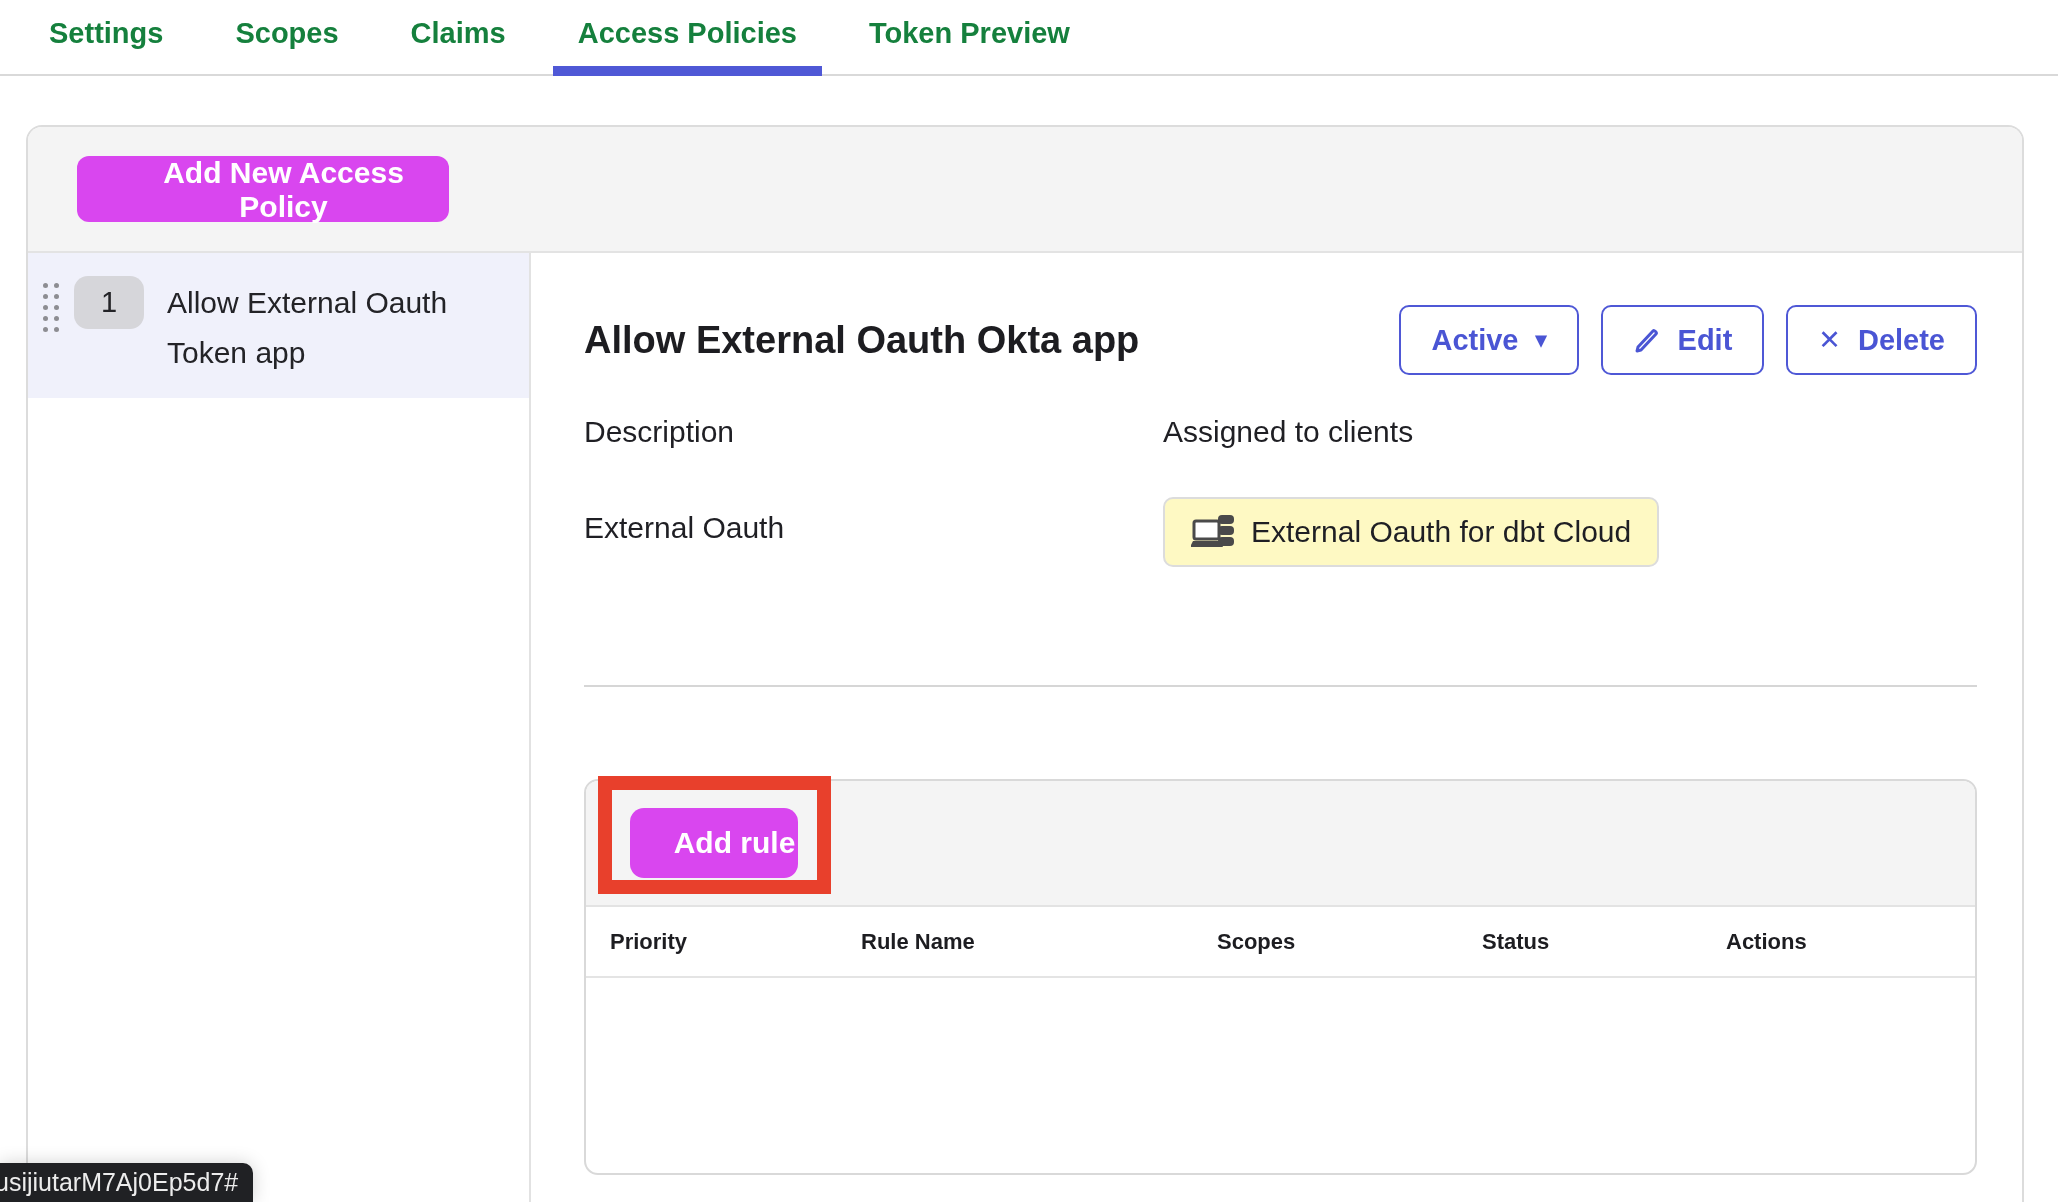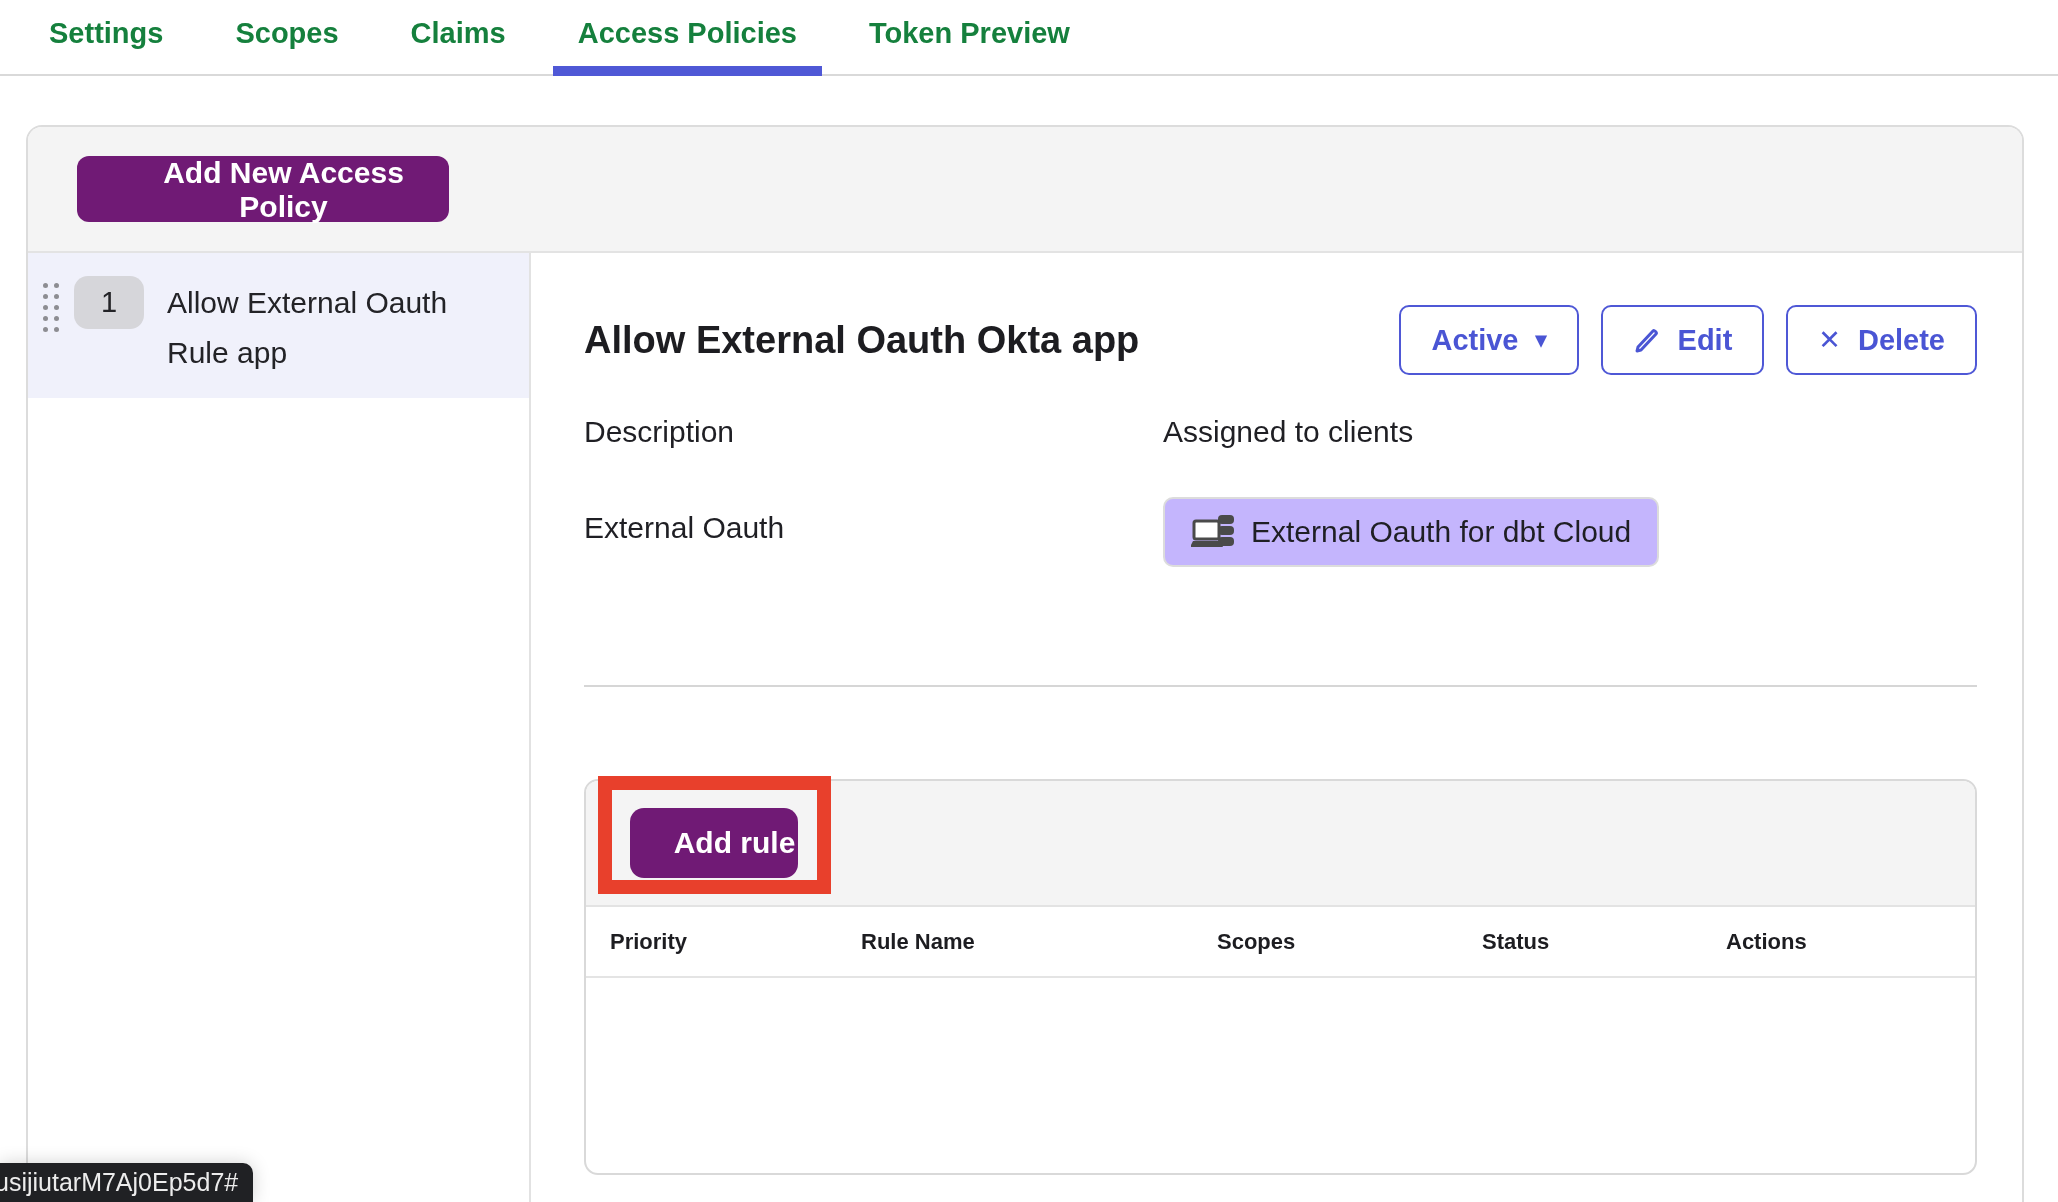--- a/index.html
+++ b/index.html
@@ -13,21 +13,21 @@
     font-size: 29px; font-weight: 700; color: #15803d; cursor: pointer;
     border-bottom: 10px solid transparent; margin-bottom: -2px; }
   .tab.active { border-bottom-color: #4f58d6; }
 
   
   .card { position: absolute; left: 26px; top: 125px; width: 1998px; height: 1077px;
     border: 2px solid #dcdcdc; border-bottom: none; border-radius: 16px 16px 0 0;
     background: #fff; overflow: visible; }
   .card-header { height: 126px; background: #f4f4f4; border-bottom: 2px solid #e3e3e3;
     border-radius: 14px 14px 0 0; display: flex; align-items: center; padding-left: 49px; }
-  .btn-primary { background: #701a75; color: #fff; font-weight: 700; font-size: 30px;
+  .btn-primary { background: #d946ef; color: #fff; font-weight: 700; font-size: 30px;
     border: none; border-radius: 12px; cursor: pointer; padding-left: 41px; }
   .add-policy-btn { width: 372px; height: 66px; }
 
   .card-body { display: flex; height: 949px; }
 
   
   .policy-list { width: 503px; border-right: 2px solid #e2e2e2; background: #fff; flex: none; }
   .policy-item { display: flex; align-items: flex-start; background: #f0f1fb;
     height: 145px; padding: 23px 0 0 15px; cursor: pointer; }
   .drag-handle { display: grid; grid-template-columns: 5px 5px; grid-auto-rows: 5px;
@@ -44,21 +44,21 @@
   .detail-title { font-size: 38px; font-weight: 700; line-height: 70px; color: #1d1d21; }
   .actions { display: flex; gap: 22px; }
   .btn-outline { height: 70px; background: #fff; border: 2px solid #4f58d6; border-radius: 10px;
     color: #4a55d4; font-size: 29px; font-weight: 700; display: flex; align-items: center;
     justify-content: center; gap: 17px; cursor: pointer; padding: 0 30px; }
   .caret { font-size: 22px; }
   .x-glyph { font-size: 27px; font-weight: 400; }
 
   .fields { margin-top: 40px; display: grid; grid-template-columns: 579px 1fr; row-gap: 62px;
     font-size: 30px; color: #1f1f24; align-items: start; }
-  .chip { display: inline-flex; align-items: center; gap: 14px; background: #c4b5fd;
+  .chip { display: inline-flex; align-items: center; gap: 14px; background: #fef9c3;
     border: 2px solid #dcdcdc; border-radius: 10px; height: 70px; padding: 0 26px;
     margin-top: -14px; font-size: 30px; color: #1f1f24; cursor: pointer; }
 
   .section-divider { margin-top: 118px; border: none; border-top: 2px solid #d6d6d6; }
 
   
   .rules-panel { margin-top: 92px; width: 1393px; height: 396px;
     border: 2px solid #d9d9d9; border-radius: 14px; background: #fff; position: relative; }
   .rules-header { height: 126px; background: #f4f4f4; border-bottom: 2px solid #e3e3e3;
     border-radius: 12px 12px 0 0; display: flex; align-items: center; padding-left: 44px; }
@@ -109,21 +109,21 @@
             <i></i>
             <i></i>
             <i></i>
             <i></i>
             <i></i>
             <i></i>
         </span>
         <span class="prio-badge">1</span>
         <span class="policy-name">
           <span>Allow External Oauth</span><br>
-          <span>Rule app</span>
+          <span>Token app</span>
         </span>
       </div>
     </aside>
 
     <div class="detail">
 
       <div class="detail-toprow">
         <h1 class="detail-title">Allow External Oauth Okta app</h1>
         <div class="actions">
           <button class="btn-outline">

